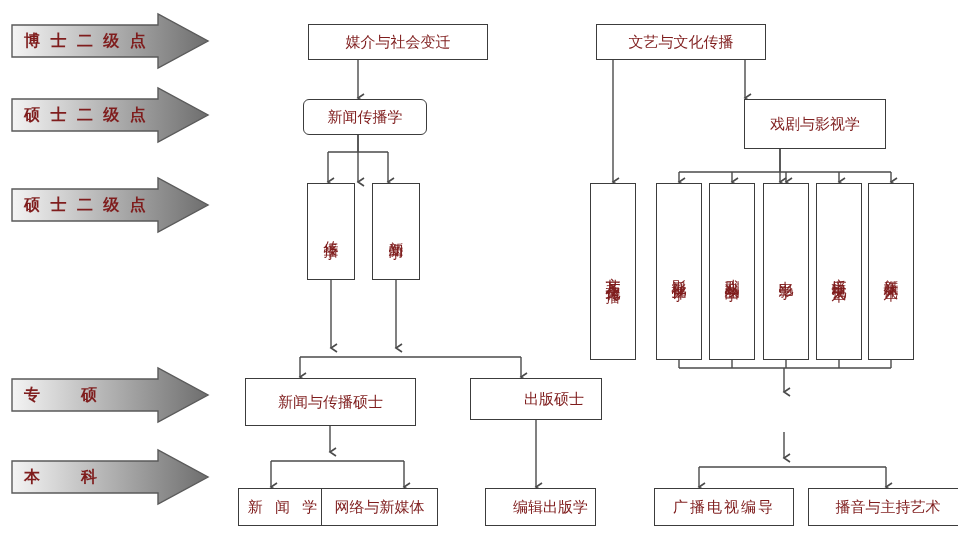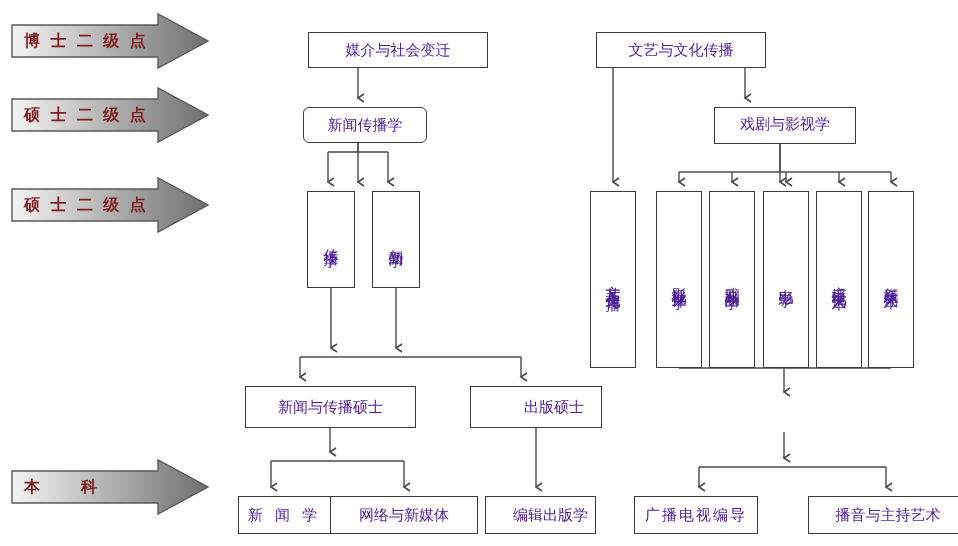--- a/index.html
+++ b/index.html
@@ -6,22 +6,22 @@
   body{
     width:958px;height:546px;position:relative;overflow:hidden;
     font-family:"Liberation Sans","DejaVu Sans",sans-serif;
   }
   #stage{position:absolute;left:0;top:0;width:958px;height:546px;}
   svg{position:absolute;left:0;top:0;}
   .node{
     position:absolute;box-sizing:border-box;
     border:1px solid #3c3c3c;background:#ffffff;
     display:flex;align-items:center;justify-content:center;
-    color:#4c1d95;font-size:15px;line-height:1.15;
-    text-align:center;white-space:nowrap;margin-top:8px;
+    color:#7f1d1d;font-size:15px;line-height:1.15;
+    text-align:center;white-space:nowrap;
   }
   .node.v{
     writing-mode:vertical-rl;text-orientation:upright;
     white-space:normal;letter-spacing:2px;line-height:1.05;
   }
   .node.sp{letter-spacing:4px;}
   .node.sp2{letter-spacing:2px;}
   .band{
     position:absolute;display:flex;align-items:center;
     color:#7f1d1d;font-weight:bold;font-size:16px;letter-spacing:3px;text-align:center;
@@ -123,22 +123,34 @@
           <linearGradient id="g3" x1="0" y1="0" x2="1" y2="0">
         <stop offset="0" stop-color="#f4f4f4"></stop>
             <stop offset="1" stop-color="#6e6e6e"></stop>
       </linearGradient>
         </defs>
       <path d="M2,13 L148,13 L148,2 L198,29 L148,56 L148,45 L2,45 Z" fill="url(#g3)" stroke="#5a5a5a" stroke-width="1.4"></path>
     </svg>
     <span class="lbl">硕 士 二 级 点</span>
   </div>
 
-
-  <div class="band" style="left:10px;top:458px;width:200px;height:58px;">
+  <div class="band" style="left:10px;top:366px;width:200px;height:58px;">
+    <svg width="200" height="58">
+      <defs>
+          <linearGradient id="g4" x1="0" y1="0" x2="1" y2="0">
+        <stop offset="0" stop-color="#f4f4f4"></stop>
+            <stop offset="1" stop-color="#6e6e6e"></stop>
+      </linearGradient>
+        </defs>
+      <path d="M2,13 L148,13 L148,2 L198,29 L148,56 L148,45 L2,45 Z" fill="url(#g4)" stroke="#5a5a5a" stroke-width="1.4"></path>
+    </svg>
+    <span class="lbl">专　　硕</span>
+  </div>
+
+  <div class="band" style="left:10px;top:448px;width:200px;height:58px;">
     <svg width="200" height="58">
       <defs>
           <linearGradient id="g5" x1="0" y1="0" x2="1" y2="0">
         <stop offset="0" stop-color="#f4f4f4"></stop>
             <stop offset="1" stop-color="#6e6e6e"></stop>
       </linearGradient>
         </defs>
       <path d="M2,13 L148,13 L148,2 L198,29 L148,56 L148,45 L2,45 Z" fill="url(#g5)" stroke="#5a5a5a" stroke-width="1.4"></path>
     </svg>
     <span class="lbl">本　　科</span>
@@ -149,40 +161,40 @@
   <div class="node" style="left:303px;top:99px;width:124px;height:36px;border-radius:6px;">新闻传播学</div>
 
   <div class="node v" style="left:307px;top:183px;width:48px;height:97px;">传播学</div>
 
   <div class="node v" style="left:372px;top:183px;width:48px;height:97px;">新闻学</div>
 
   <div class="node" style="left:596px;top:24px;width:170px;height:36px;">文艺与文化传播</div>
 
   <div class="node v" style="left:590px;top:183px;width:46px;height:177px;">文艺与文化传播</div>
 
-  <div class="node" style="left:714px;top:99px;width:142px;height:37px;font-family:Liberation Mono, monospace;">戏剧与影视学</div>
+  <div class="node" style="left:744px;top:99px;width:142px;height:50px;">戏剧与影视学</div>
 
   <div class="node v" style="left:656px;top:183px;width:46px;height:177px;">影视批评学</div>
 
   <div class="node v" style="left:709px;top:183px;width:46px;height:177px;">戏剧戏曲学</div>
 
   <div class="node v" style="left:763px;top:183px;width:46px;height:177px;">电影学</div>
 
   <div class="node v" style="left:816px;top:183px;width:46px;height:177px;">广播电视艺术</div>
 
   <div class="node v" style="left:868px;top:183px;width:46px;height:177px;">新媒体艺术</div>
 
-  <div class="node" style="left:245px;top:378px;width:171px;height:42px;">新闻与传播硕士</div>
+  <div class="node" style="left:245px;top:378px;width:171px;height:48px;">新闻与传播硕士</div>
 
   <div class="node" style="left:470px;top:378px;width:132px;height:42px;padding-left:36px;">出版硕士</div>
 
 
   <div class="node sp" style="left:238px;top:488px;width:93px;height:38px;">新 闻 学</div>
 
-  <div class="node" style="left:330px;top:488px;width:148px;height:38px;">网络与新媒体</div>
+  <div class="node" style="left:321px;top:488px;width:117px;height:38px;">网络与新媒体</div>
 
   <div class="node" style="left:485px;top:488px;width:111px;height:38px;padding-left:20px;">编辑出版学</div>
 
-  <div class="node sp2" style="left:634px;top:488px;width:124px;height:38px;">广播电视编导</div>
+  <div class="node sp2" style="left:654px;top:488px;width:140px;height:38px;">广播电视编导</div>
 
   <div class="node" style="left:808px;top:488px;width:160px;height:38px;">播音与主持艺术</div>
 
 </div>
 
 </body></html>

